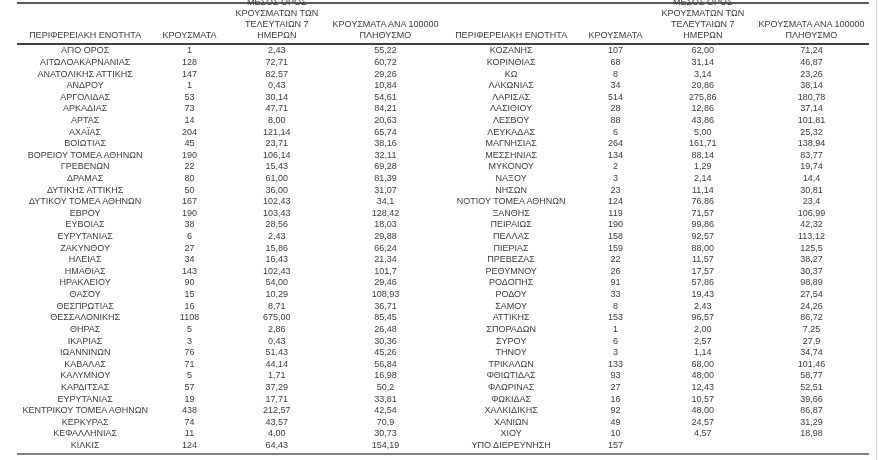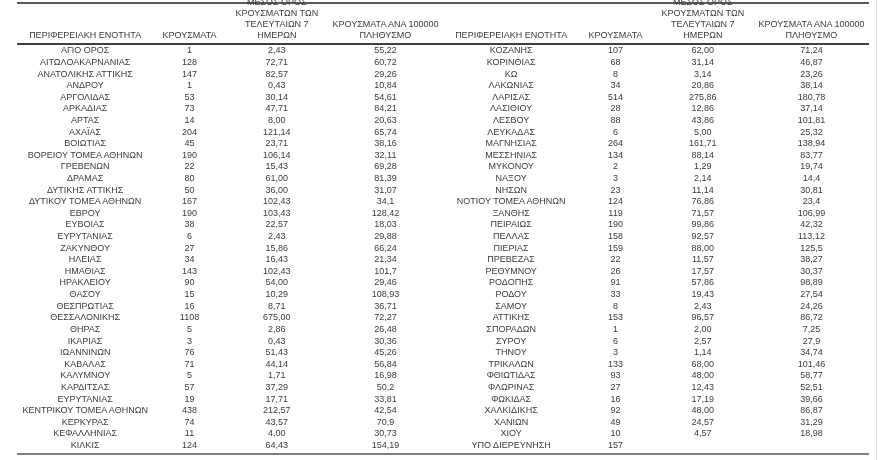--- a/index.html
+++ b/index.html
@@ -163,21 +163,21 @@
           </div>
           <div class="trow">
             <div class="cell c0">ΕΒΡΟΥ</div>
             <div class="cell c1">190</div>
             <div class="cell c2">103,43</div>
             <div class="cell c3">128,42</div>
           </div>
           <div class="trow">
             <div class="cell c0">ΕΥΒΟΙΑΣ</div>
             <div class="cell c1">38</div>
-            <div class="cell c2">22,57</div>
+            <div class="cell c2">28,56</div>
             <div class="cell c3">18,03</div>
           </div>
           <div class="trow">
             <div class="cell c0">ΕΥΡΥΤΑΝΙΑΣ</div>
             <div class="cell c1">6</div>
             <div class="cell c2">2,43</div>
             <div class="cell c3">29,88</div>
           </div>
           <div class="trow">
             <div class="cell c0">ΖΑΚΥΝΘΟΥ</div>
@@ -212,21 +212,21 @@
           <div class="trow">
             <div class="cell c0">ΘΕΣΠΡΩΤΙΑΣ</div>
             <div class="cell c1">16</div>
             <div class="cell c2">8,71</div>
             <div class="cell c3">36,71</div>
           </div>
           <div class="trow">
             <div class="cell c0">ΘΕΣΣΑΛΟΝΙΚΗΣ</div>
             <div class="cell c1">1108</div>
             <div class="cell c2">675,00</div>
-            <div class="cell c3">72,27</div>
+            <div class="cell c3">85,45</div>
           </div>
           <div class="trow">
             <div class="cell c0">ΘΗΡΑΣ</div>
             <div class="cell c1">5</div>
             <div class="cell c2">2,86</div>
             <div class="cell c3">26,48</div>
           </div>
           <div class="trow">
             <div class="cell c0">ΙΚΑΡΙΑΣ</div>
             <div class="cell c1">3</div>
@@ -481,21 +481,21 @@
           </div>
           <div class="trow">
             <div class="cell c0">ΦΛΩΡΙΝΑΣ</div>
             <div class="cell c1">27</div>
             <div class="cell c2">12,43</div>
             <div class="cell c3">52,51</div>
           </div>
           <div class="trow">
             <div class="cell c0">ΦΩΚΙΔΑΣ</div>
             <div class="cell c1">16</div>
-            <div class="cell c2">17,19</div>
+            <div class="cell c2">10,57</div>
             <div class="cell c3">39,66</div>
           </div>
           <div class="trow">
             <div class="cell c0">ΧΑΛΚΙΔΙΚΗΣ</div>
             <div class="cell c1">92</div>
             <div class="cell c2">48,00</div>
             <div class="cell c3">86,87</div>
           </div>
           <div class="trow">
             <div class="cell c0">ΧΑΝΙΩΝ</div>

